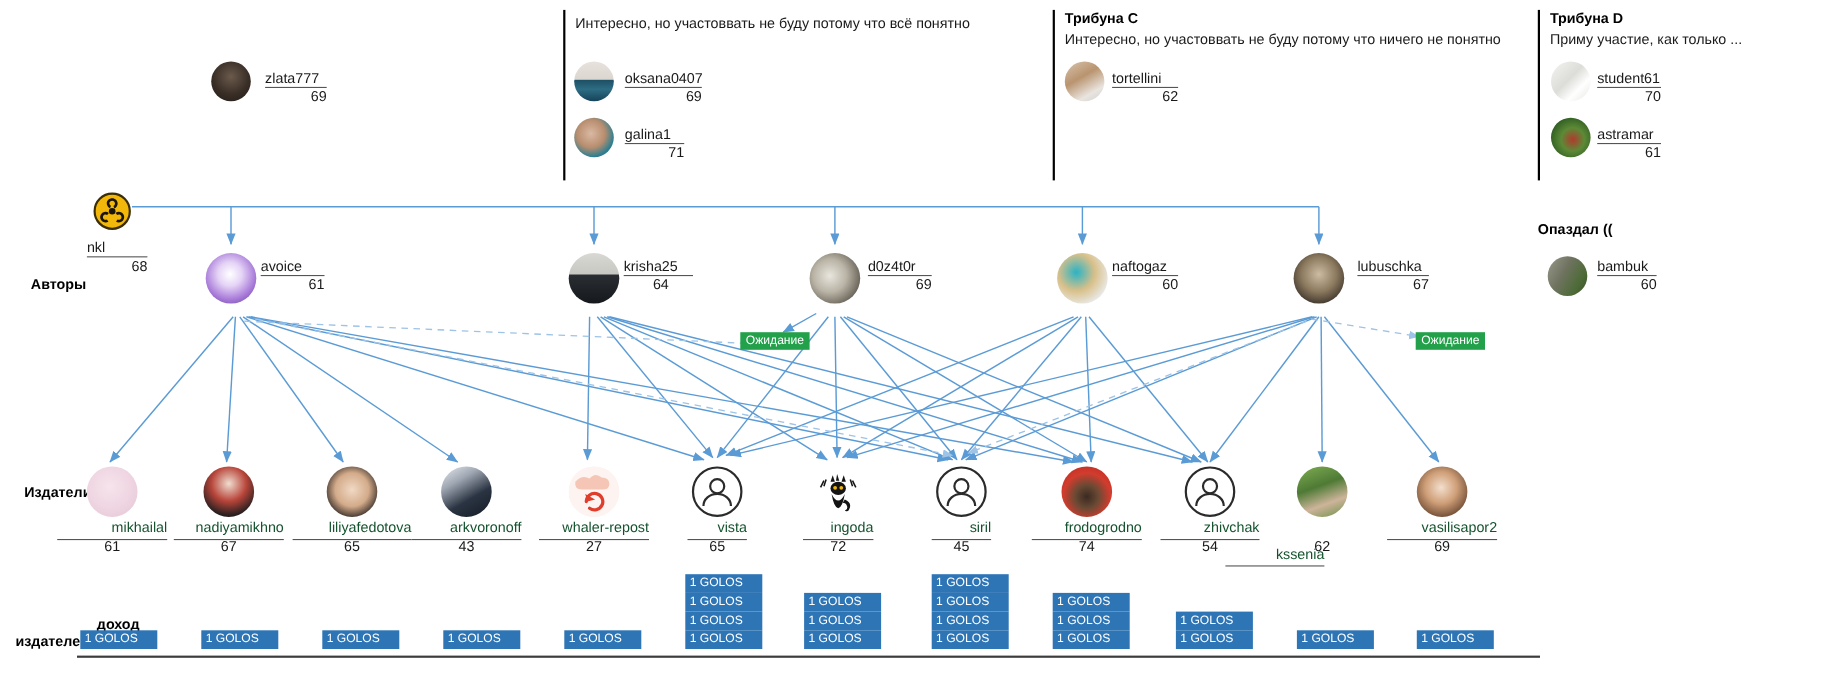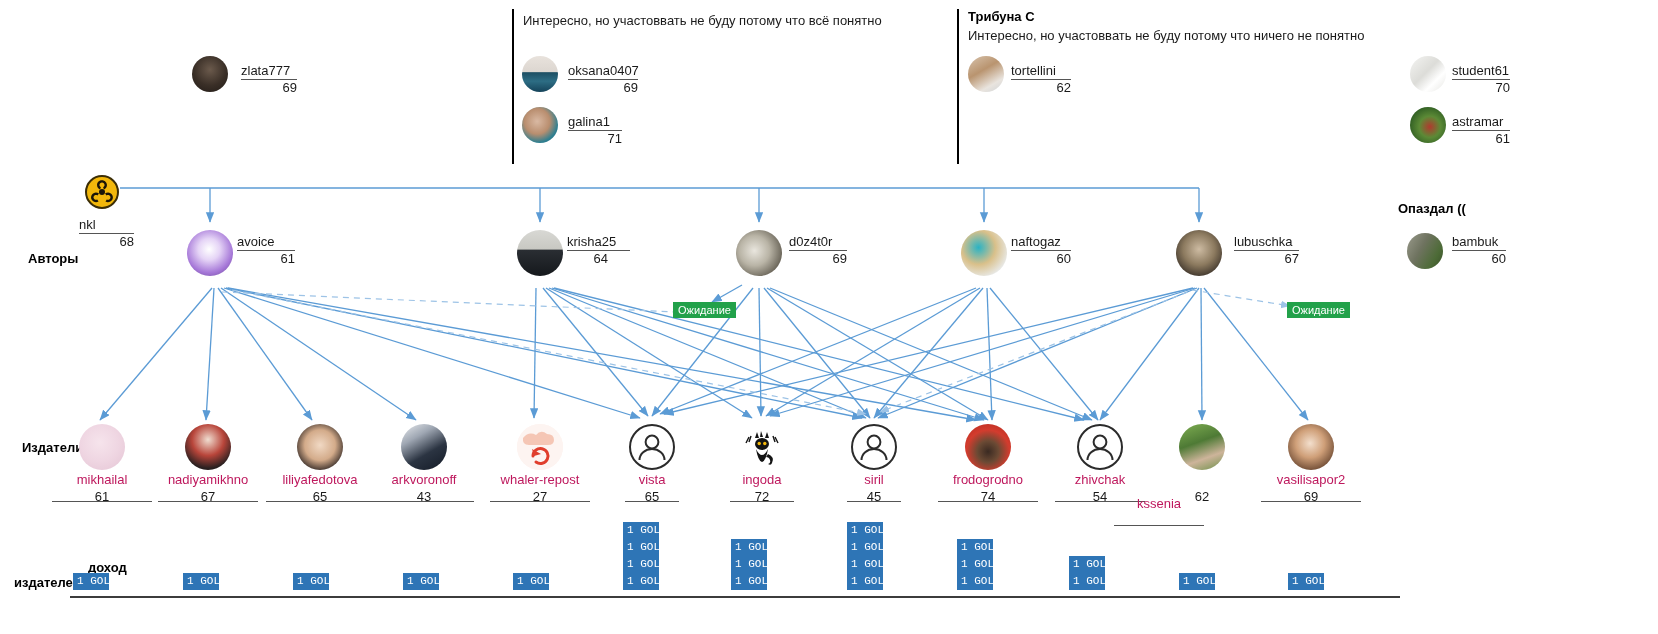--- a/index.html
+++ b/index.html
@@ -12,31 +12,31 @@
   .tribune{position:absolute;padding-left:9px;border-left:2px solid #000;}
   .tribune .t-title{font-size:13px;font-weight:bold;line-height:15px;color:#000;white-space:nowrap;}
   .tribune .t-sub{font-size:13px;line-height:16px;margin-top:4px;color:#1a1a1a;white-space:nowrap;}
 
   
   .node{position:absolute;}
   .av{position:absolute;border-radius:50%;overflow:hidden;background:#d8d8d8;}
   .nm{position:absolute;font-size:13px;color:#1a1a1a;border-bottom:1px solid #555;
       white-space:nowrap;padding-bottom:1px;line-height:14px;}
   .rp{position:absolute;font-size:13px;color:#1a1a1a;white-space:nowrap;line-height:14px;text-align:right;}
-  .nm-c{position:absolute;font-size:13px;color:#be185d;border-bottom:1px solid #555;
-        white-space:nowrap;padding-bottom:14px;line-height:14px;text-align:center;}
+  .nm-c{position:absolute;font-size:13px;color:#14532d;border-bottom:1px solid #555;
+        white-space:nowrap;padding-bottom:3px;line-height:14px;text-align:right;}
   .rp-c{position:absolute;font-size:13px;color:#1a1a1a;white-space:nowrap;line-height:14px;text-align:center;}
 
   .rowlabel{position:absolute;font-size:13px;font-weight:bold;color:#000;white-space:nowrap;}
   .sectlabel{position:absolute;font-size:13px;font-weight:bold;color:#000;white-space:nowrap;}
 
   .wait{position:absolute;background:#22a14a;color:#fff;font-size:11px;line-height:16px;
         height:16px;padding:0 5px;white-space:nowrap;}
 
-  .golosstack{position:absolute;width:36px;font-family:Liberation Mono, monospace;}
+  .golosstack{position:absolute;width:70px;}
   .golos{background:#2e75b6;color:#ffffff;font-size:11px;line-height:17px;height:17px;
          padding:0 4px;white-space:nowrap;box-sizing:border-box;}
 
   .baseline{position:absolute;left:70px;top:596px;width:1330px;height:2px;background:#3c3c3c;}
 
   
   .a-dark{background:radial-gradient(circle at 50% 38%,#6b5a4c 0%,#3a2f27 55%,#201a16 100%);}
   .a-eyes{background:linear-gradient(180deg,#e8e2dc 0%,#dcd6d0 45%,#1d4f63 46%,#2d6d84 70%,#15435a 100%);}
   .a-galina{background:radial-gradient(circle at 42% 40%,#d9b9a3 0%,#b98e6f 42%,#2f7f90 70%,#1e5f74 100%);}
   .a-tort{background:linear-gradient(150deg,#d8c4ae 0%,#b9946f 40%,#e9e4de 75%,#cfd3d6 100%);}
@@ -159,20 +159,24 @@
   <div class="tribune" style="left:957px;top:9px;height:155px;">
     <div class="t-title">Трибуна C</div>
     <div class="t-sub">Интересно, но участоввать не буду потому что ничего не понятно</div>
   </div>
   <div class="node">
     <div class="av a-tort" style="left:968px;top:56px;width:36px;height:36px;"></div>
     <div class="nm" style="left:1011px;top:64px;width:60px;">tortellini</div>
     <div class="rp" style="left:1011px;top:81px;width:60px;">62</div>
   </div>
 
+  <div class="tribune" style="left:1398px;top:9px;height:155px;">
+    <div class="t-title">Трибуна D</div>
+    <div class="t-sub">Приму участие, как только ...</div>
+  </div>
   <div class="node">
     <div class="av a-stud" style="left:1410px;top:56px;width:36px;height:36px;"></div>
     <div class="nm" style="left:1452px;top:64px;width:58px;">student61</div>
     <div class="rp" style="left:1452px;top:81px;width:58px;">70</div>
   </div>
   <div class="node">
     <div class="av a-astra" style="left:1410px;top:107px;width:36px;height:36px;"></div>
     <div class="nm" style="left:1452px;top:115px;width:58px;">astramar</div>
     <div class="rp" style="left:1452px;top:132px;width:58px;">61</div>
   </div>

